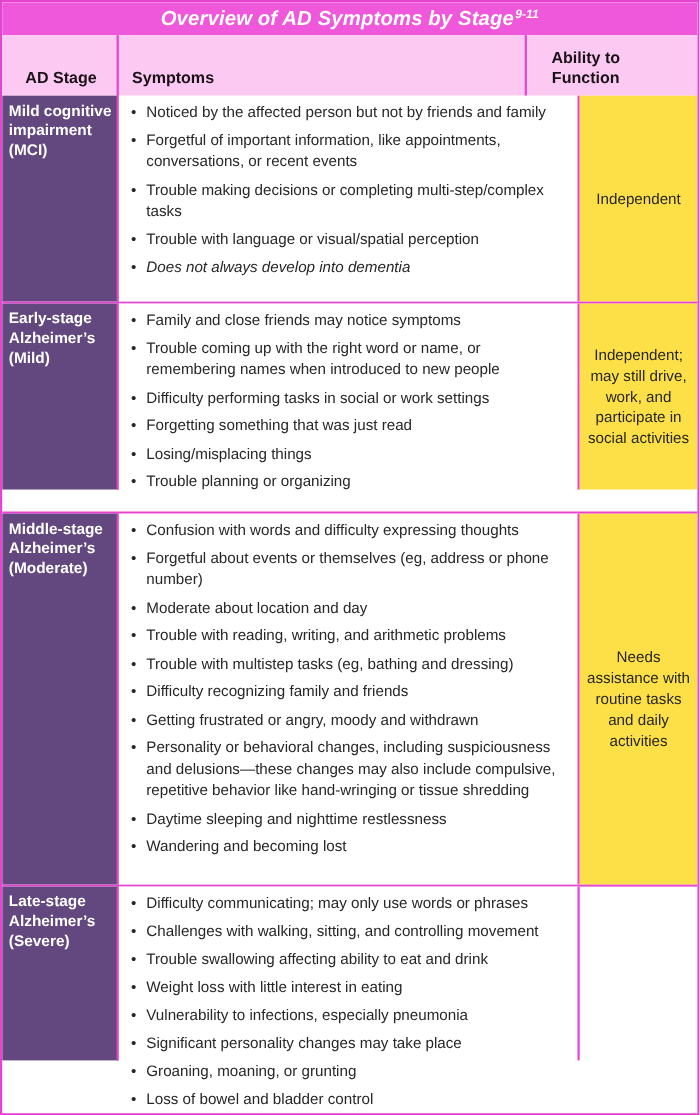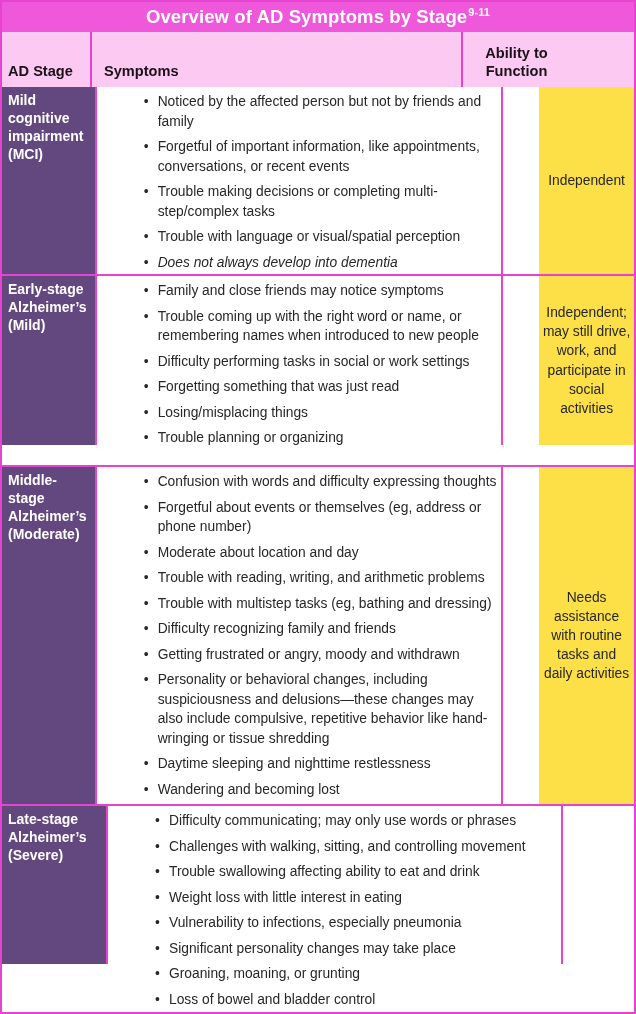--- a/index.html
+++ b/index.html
@@ -17,20 +17,21 @@
   .title-bar {
     height: 30px;
     background: var(--bar);
     color: #ffffff;
     font-weight: bold;
     font-size: 18.5px;
     display: flex;
     align-items: center;
     justify-content: center;
     letter-spacing: 0.1px;
+    font-style: italic;
   }
   .title-bar sup {
     font-size: 11px;
     line-height: 0;
     vertical-align: super;
     margin-left: 1px;
   }
 
   .row { display: flex; width: 632px; }
 
@@ -40,25 +41,25 @@
   }
   .hcell {
     display: flex;
     align-items: flex-end;
     font-weight: bold;
     color: #1a1218;
     font-size: 14.6px;
     line-height: 1.25;
     padding-bottom: 7px;
   }
-  .hcell.c1 { width: 90px; padding-left: 6px; border-right: 2px solid var(--border); }
+  .hcell.c1 { width: 106px; padding-left: 21px; border-right: 2px solid var(--border); }
   .hcell.c2 { width: 371px; padding-left: 12px; border-right: 2px solid var(--border); }
   .hcell.c3 { width: 107px; justify-content: center; text-align: center; padding-left: 2px; padding-right: 2px; }
 
-  .body-row { border-top: 2px solid var(--border); gap: 36px; }
+  .body-row { border-top: 2px solid var(--border); }
   .body-row.first { border-top: none; }
 
   .stage-cell {
     width: 106px;
     background: var(--purple);
     color: #ffffff;
     font-weight: bold;
     font-size: 14px;
     line-height: 1.28;
     padding: 5px 4px 0 6px;

